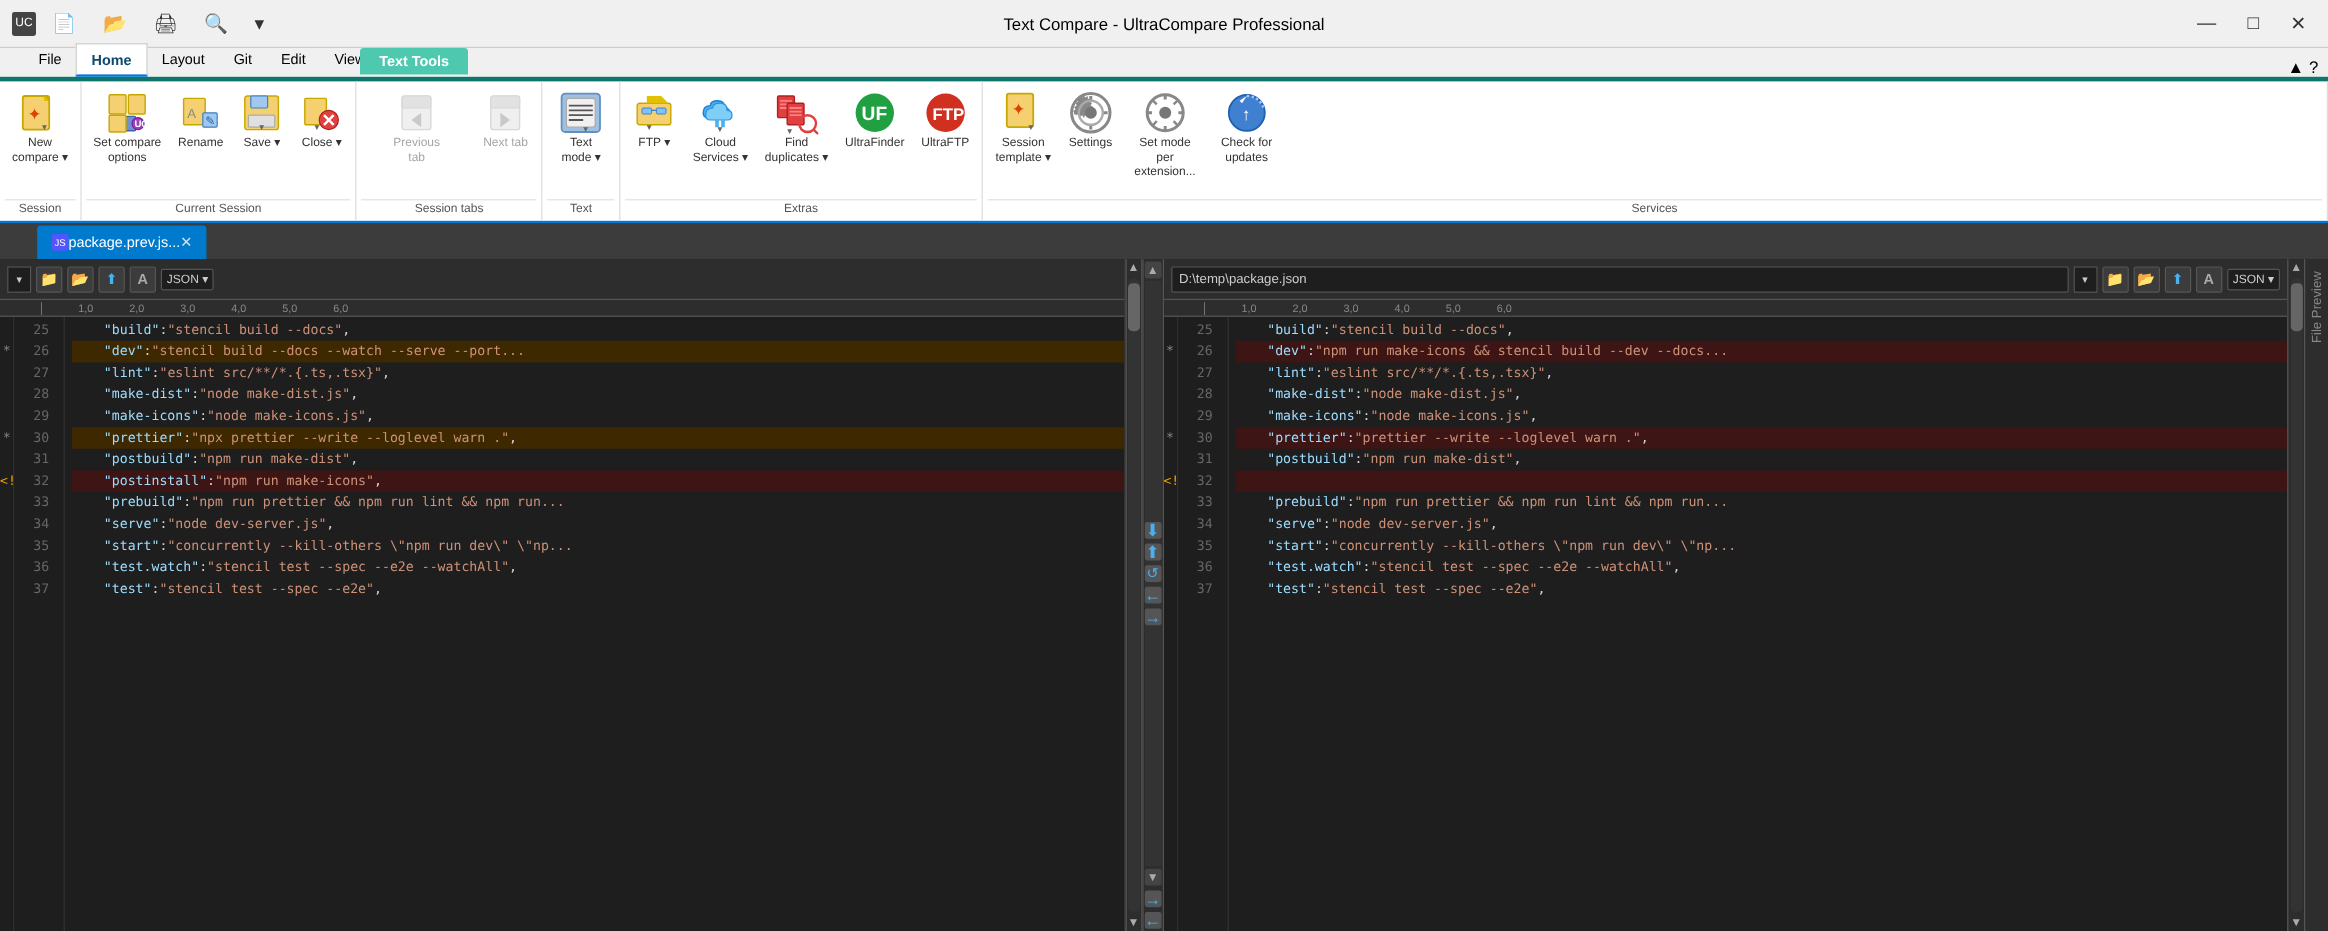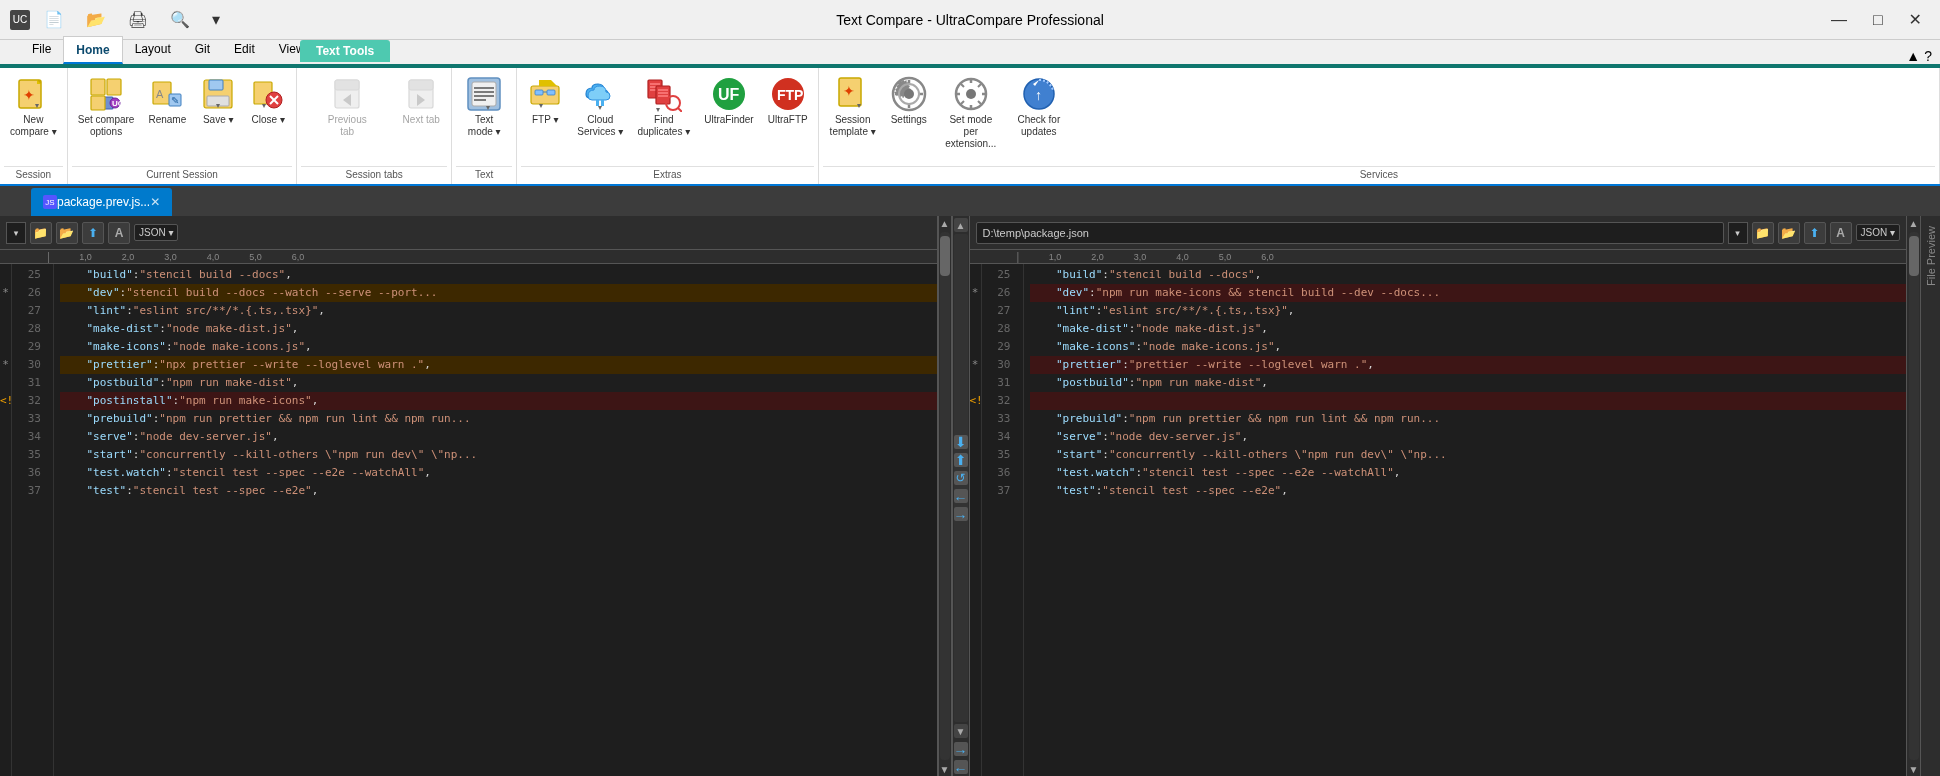--- a/index.html
+++ b/index.html
@@ -195,21 +195,21 @@
       background: #2d2d2d;
       border-bottom: 1px solid #555;
       display: flex;
       align-items: center;
       overflow: hidden;
       position: relative;
     }
     .ruler-inner {
       font-size: 9px;
       color: #888;
-      padding-left: 46px;
+      padding-left: 32px;
       letter-spacing: 0;
       white-space: nowrap;
     }
 
     
     .code-area {
       flex: 1;
       overflow: hidden;
       background: #1e1e1e;
       display: flex;

